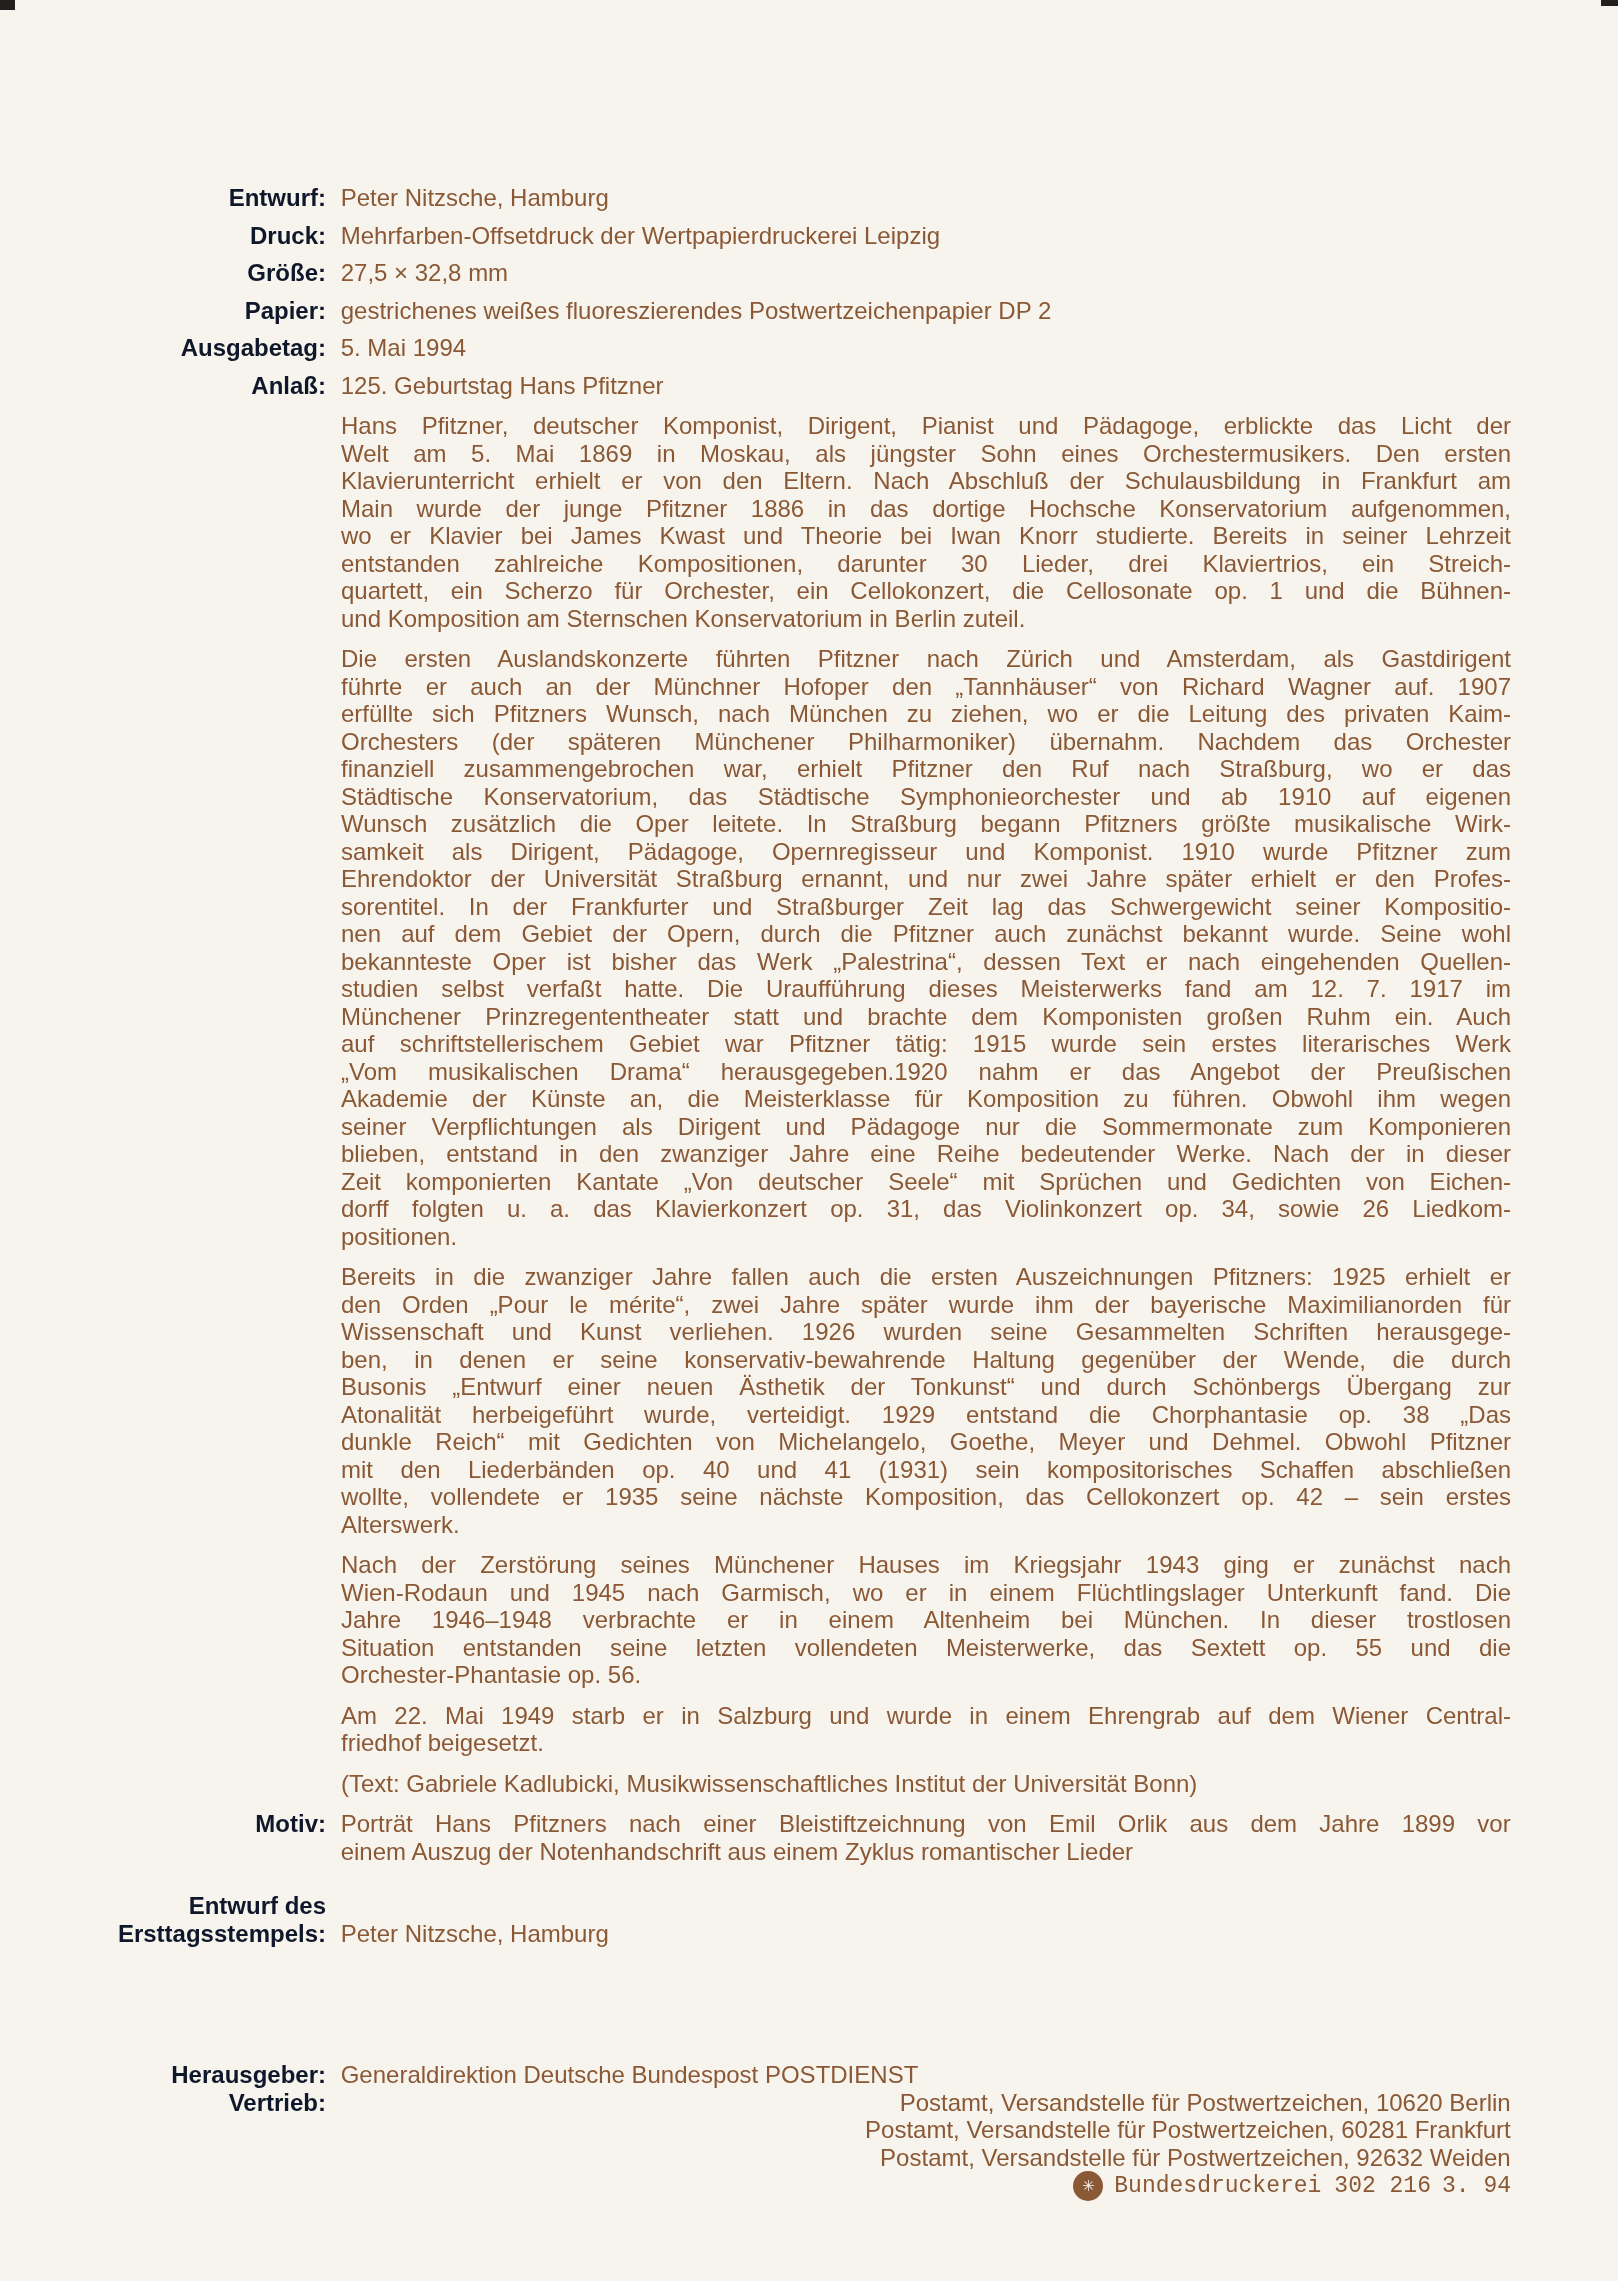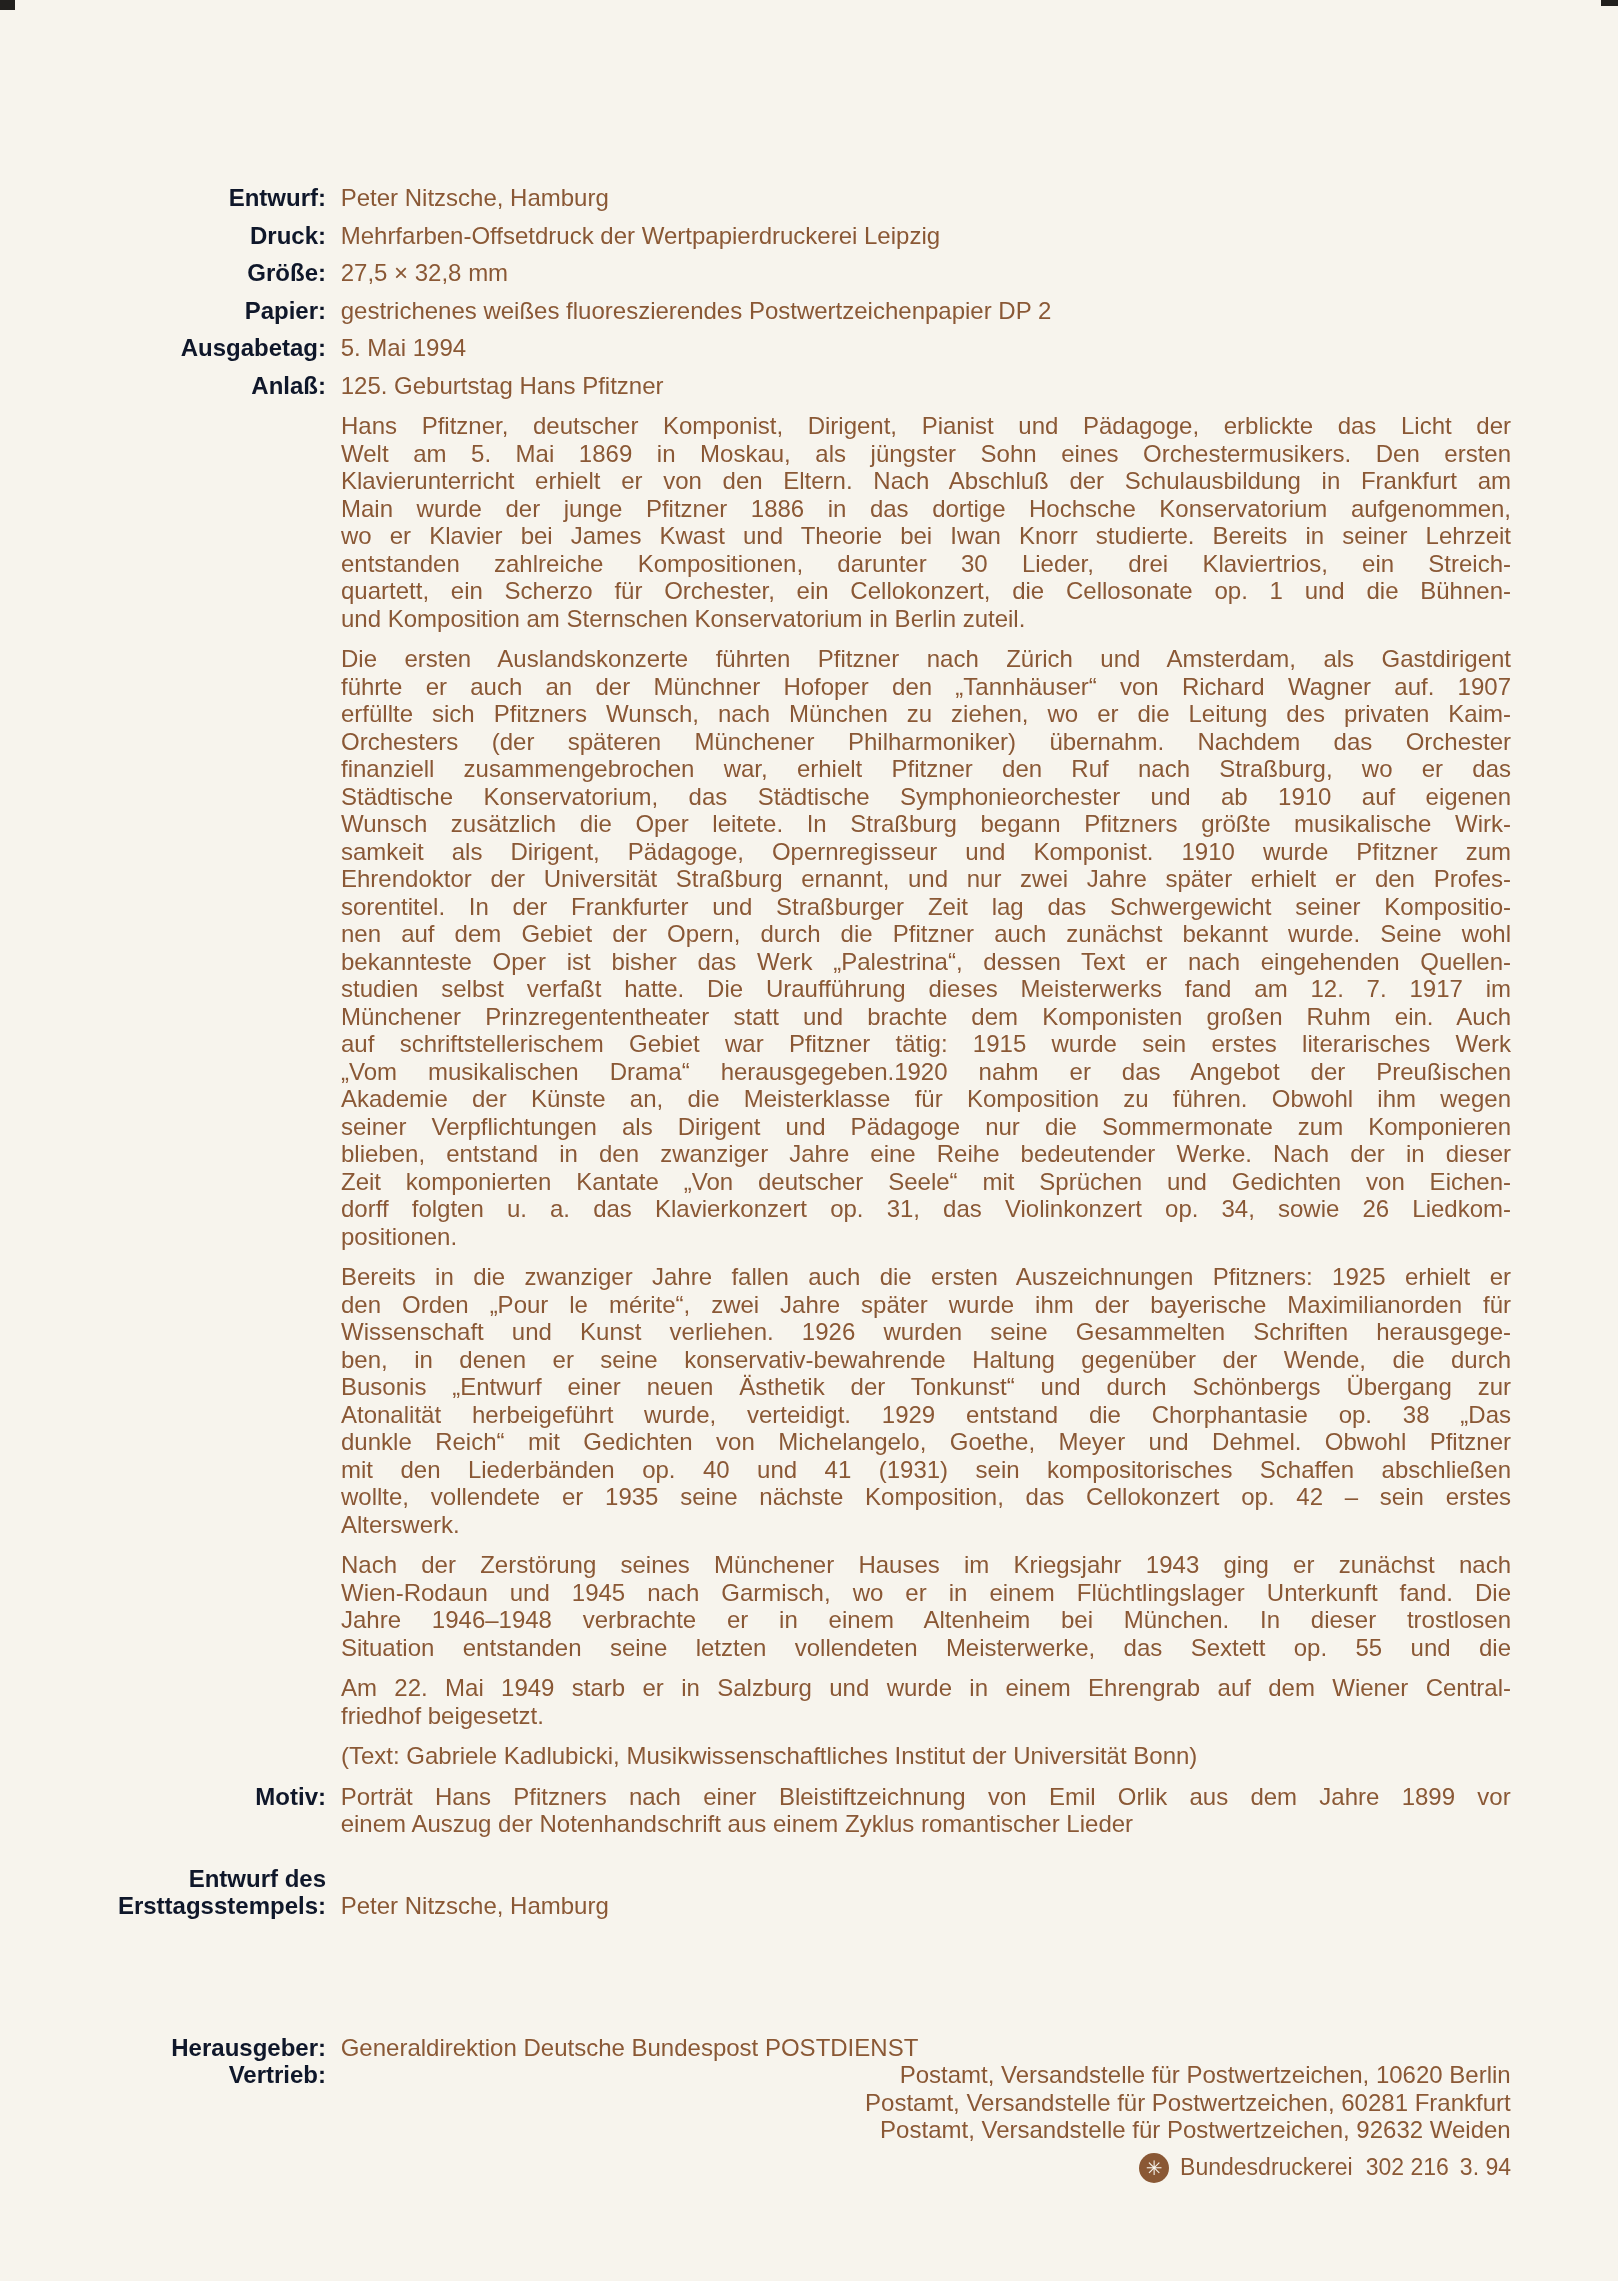--- a/index.html
+++ b/index.html
@@ -26,22 +26,22 @@
   .justify .line{text-align:justify;text-align-last:justify;}
   .justify .line.last{text-align-last:left;}
   .plain .line{text-align:right;}
   .credit{margin-top:13px;}
   .motiv-row{margin-top:13px;}
   .stempel-row{margin-top:27px;}
   .stempel-row .value{display:flex;align-items:flex-end;}
   .publisher-row{margin-top:114px;}
   .footer{
     margin-left:341px;width:1170px;
-    margin-top:8px;text-align:right;
-    font-size:23px;line-height:31px;
+    margin-top:0;text-align:right;
+    font-size:23px;line-height:31px;font-family:Liberation Mono, monospace;
   }
   .footer .logo{
     display:inline-block;width:30px;height:30px;
     border-radius:50%;
     background:#8a5835;color:#f7f4ed;
     text-align:center;line-height:30px;font-size:20px;
     vertical-align:middle;
     margin-right:11px;
   }
   .footer .printer{margin-right:13px;}
@@ -125,20 +125,21 @@
         <div class="line">dunkle Reich“ mit Gedichten von Michelangelo, Goethe, Meyer und Dehmel. Obwohl Pfitzner</div>
         <div class="line">mit den Liederbänden op. 40 und 41 (1931) sein kompositorisches Schaffen abschließen</div>
         <div class="line">wollte, vollendete er 1935 seine nächste Komposition, das Cellokonzert op. 42 – sein erstes</div>
         <div class="line last">Alterswerk.</div>
       </div>
     <div class="block para justify">
         <div class="line">Nach der Zerstörung seines Münchener Hauses im Kriegsjahr 1943 ging er zunächst nach</div>
         <div class="line">Wien-Rodaun und 1945 nach Garmisch, wo er in einem Flüchtlingslager Unterkunft fand. Die</div>
         <div class="line">Jahre 1946–1948 verbrachte er in einem Altenheim bei München. In dieser trostlosen</div>
         <div class="line">Situation entstanden seine letzten vollendeten Meisterwerke, das Sextett op. 55 und die</div>
+        <div class="line last">Orchester-Phantasie op. 56.</div>
       </div>
     <div class="block para justify">
         <div class="line">Am 22. Mai 1949 starb er in Salzburg und wurde in einem Ehrengrab auf dem Wiener Central-</div>
         <div class="line last">friedhof beigesetzt.</div>
       </div>
 
     <div class="block credit">(Text: Gabriele Kadlubicki, Musikwissenschaftliches Institut der Universität Bonn)</div>
 
     <div class="row motiv-row">
       <div class="label">Motiv:</div>

